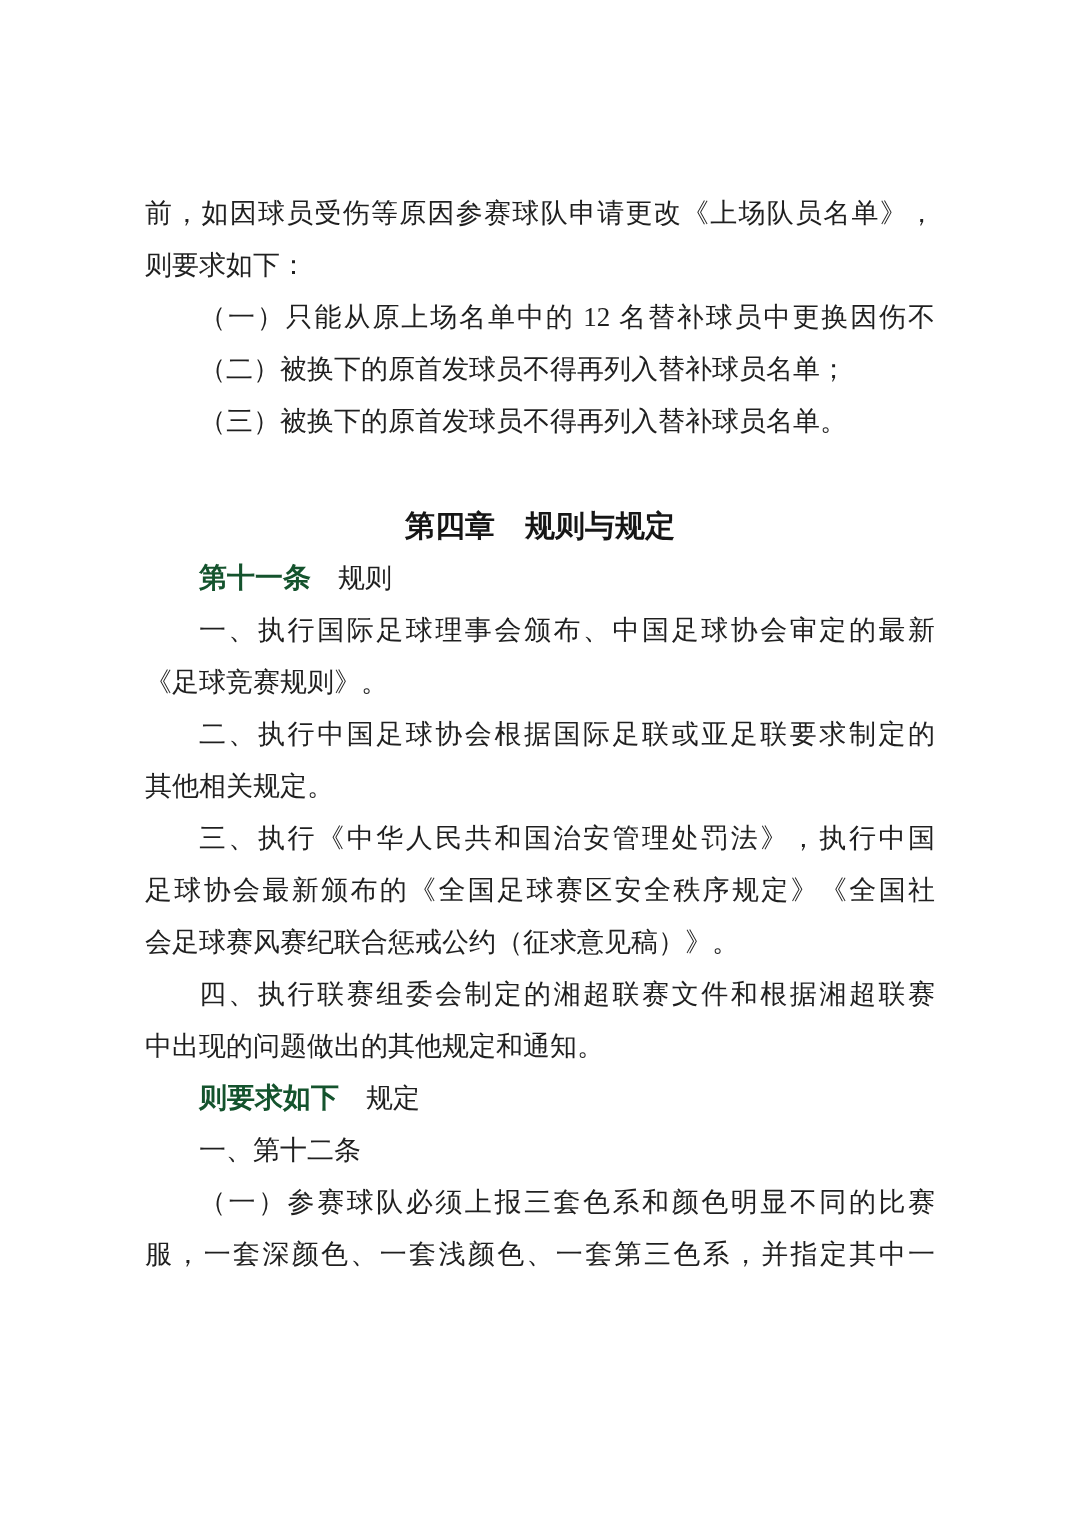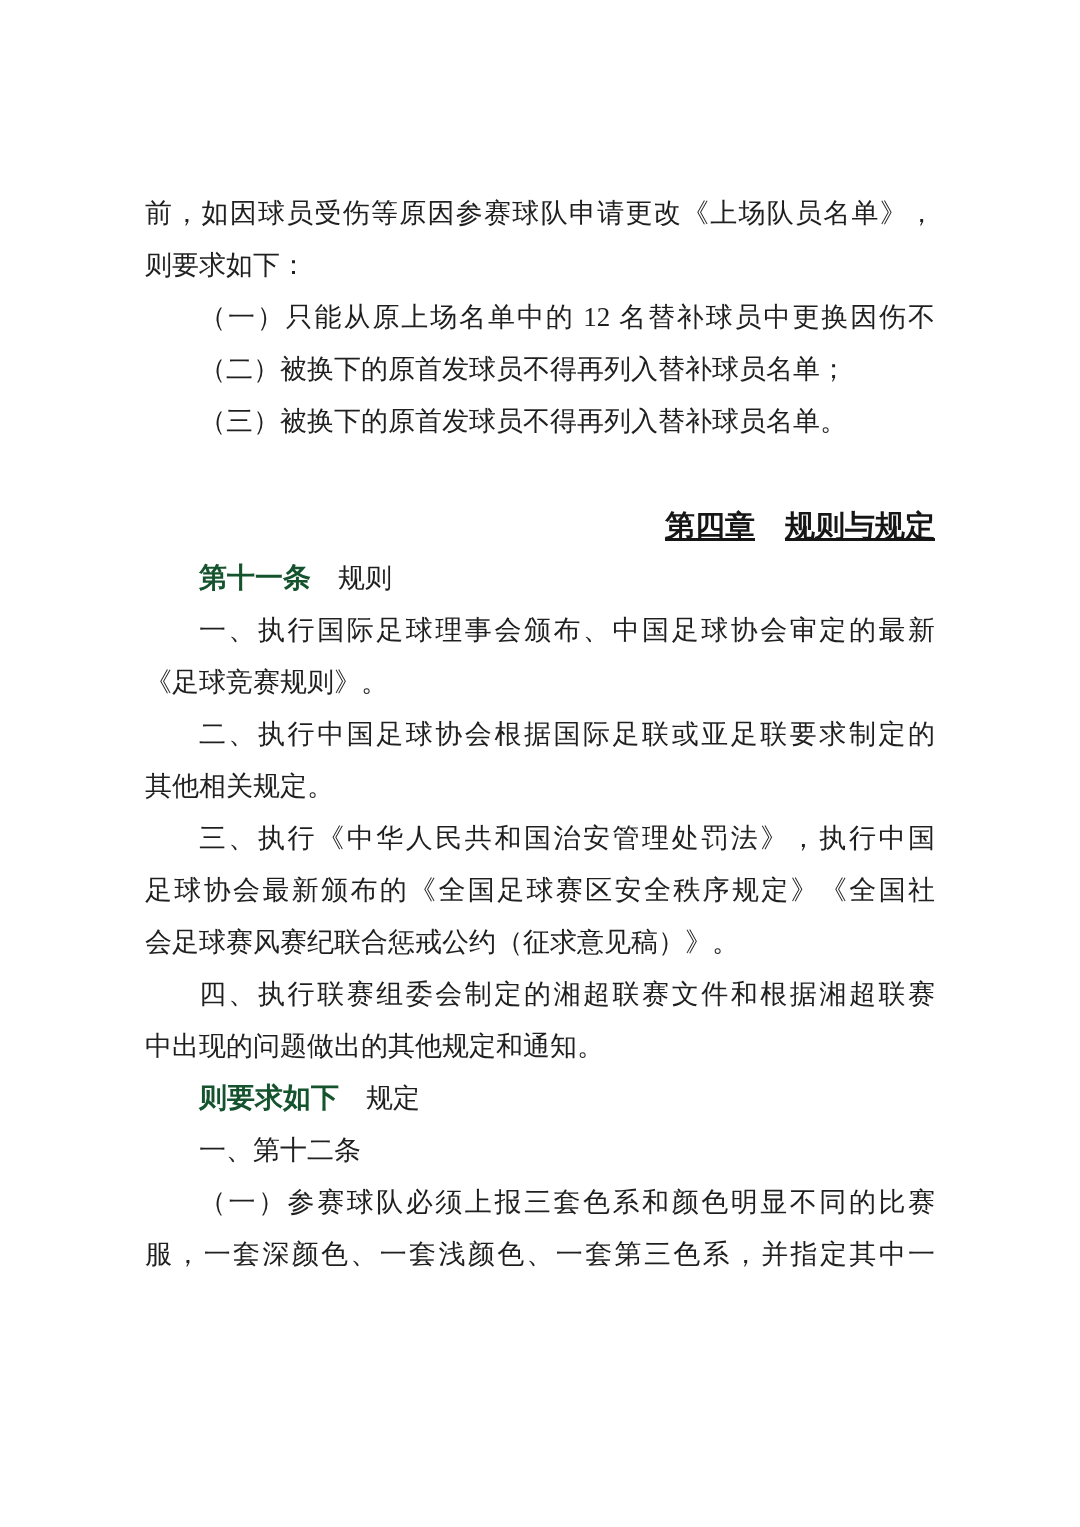--- a/index.html
+++ b/index.html
@@ -32,25 +32,24 @@
     text-justify: inter-ideograph;
   }
   
   .ind {
     padding-left: 54px;
   }
   .chapter {
     margin: 53px 0 0 0;
     height: 52px;
     line-height: 52px;
-    text-align: right;
+    text-align: center;
     font-size: 30px;
     font-weight: 700;
     color: #161616;
-    text-decoration: underline;
   }
   .gap {
     margin-left: 1em;
   }
   .term {
     font-weight: 700;
     color: #14532d;
     font-size: 28px;
   }
   .art-title {

